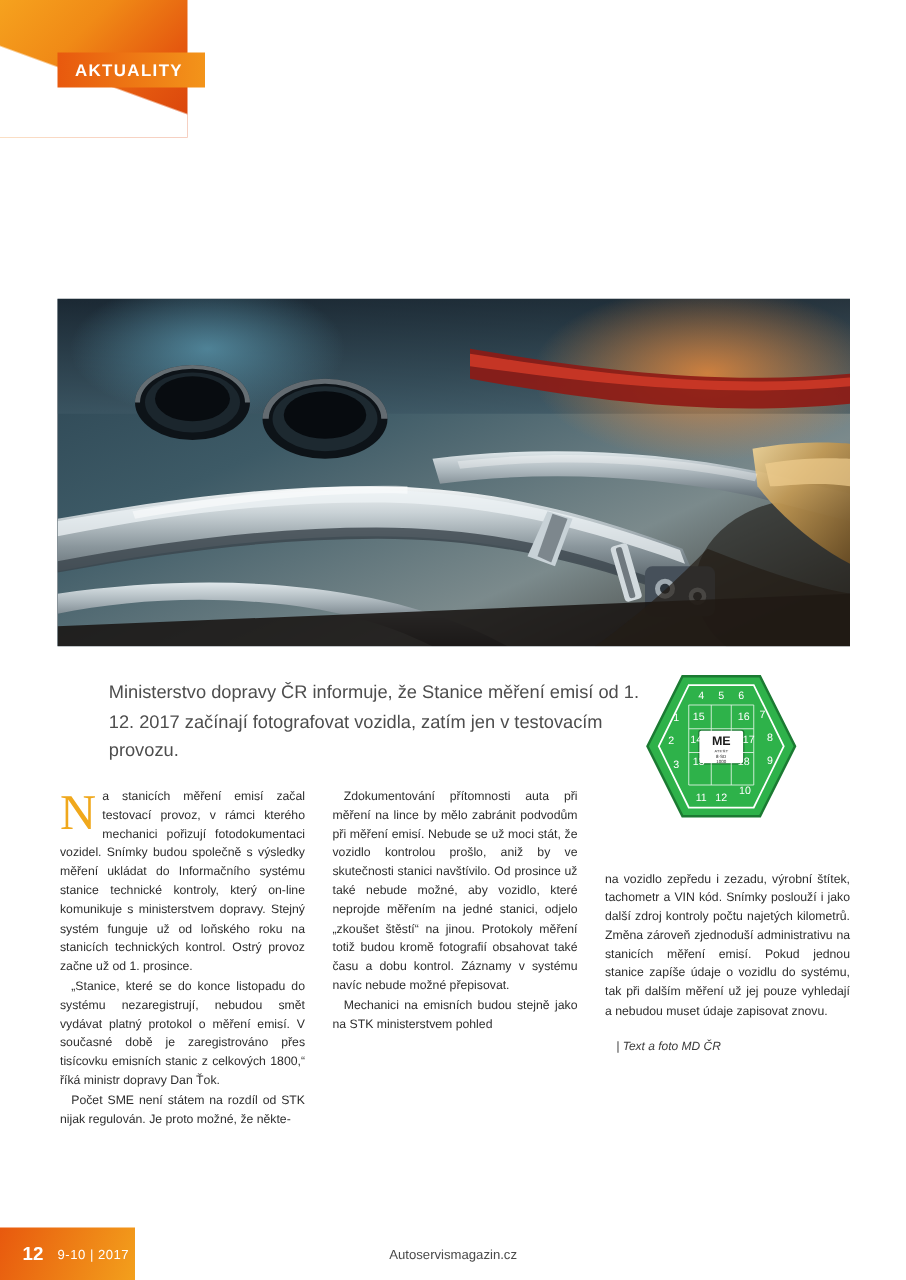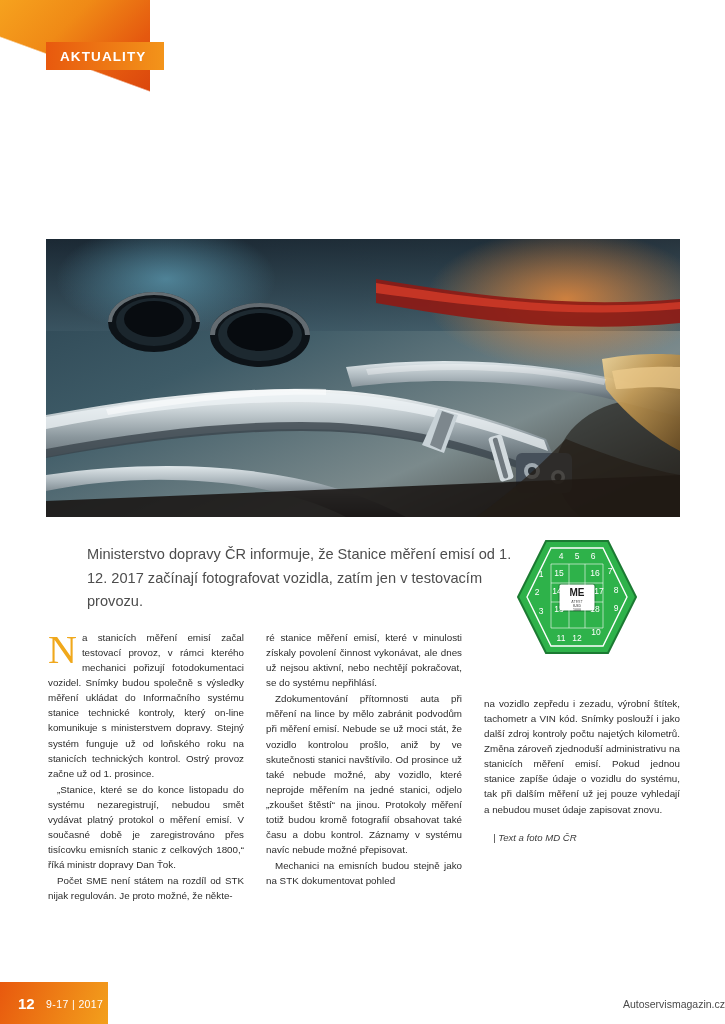--- a/index.html
+++ b/index.html
@@ -169,21 +169,21 @@
     position: absolute;
     left: 46px; bottom: 14px;
     color: #ffffff;
     font-size: 10.5px;
     letter-spacing: 0.4px;
   }
   .site {
     position: absolute;
     left: 0; bottom: 14px;
     width: 725px;
-    text-align: right;
+    text-align: center;
     font-size: 10.5px;
     color: #4a4a4a;
   }
 </style>
 </head>
 <body>
 
 <div class="page">
 
   <div class="corner-gradient"></div>
@@ -346,31 +346,30 @@
   </div>
 
   <div class="cols">
     <div class="col col-1">
       <p class="first"><span class="dropcap">N</span><span>a stanicích měření emisí začal testovací provoz, v rámci kterého mechanici pořizují fotodokumentaci vozidel. Snímky budou společně s výsledky měření ukládat do Informačního systému stanice technické kontroly, který on-line komunikuje s ministerstvem dopravy. Stejný systém funguje už od loňského roku na stanicích technických kontrol. Ostrý provoz začne už od 1. prosince.</span></p>
       <p>„Stanice, které se do konce listopadu do systému nezaregistrují, nebudou smět vydávat platný protokol o měření emisí. V současné době je zaregistrováno přes tisícovku emisních stanic z celkových 1800,“ říká ministr dopravy Dan Ťok.</p>
       <p>Počet SME není státem na rozdíl od STK nijak regulován. Je proto možné, že někte-</p>
     </div>
 
     <div class="col col-2">
-      <p class="noindent">ré stanice měření emisí, které v minulosti získaly povolení činnost vykonávat, ale dnes už nejsou aktivní, nebo nechtějí pokračovat, se do systému nepřihlásí.</p>
       <p>Zdokumentování přítomnosti auta při měření na lince by mělo zabránit podvodům při měření emisí. Nebude se už moci stát, že vozidlo kontrolou prošlo, aniž by ve skutečnosti stanici navštívilo. Od prosince už také nebude možné, aby vozidlo, které neprojde měřením na jedné stanici, odjelo „zkoušet štěstí“ na jinou. Protokoly měření totiž budou kromě fotografií obsahovat také času a dobu kontrol. Záznamy v systému navíc nebude možné přepisovat.</p>
-      <p>Mechanici na emisních budou stejně jako na STK dokumentovat pohled</p>
+      <p>Mechanici na emisních budou stejně jako na STK ministerstvem pohled</p>
     </div>
 
     <div class="col col-3">
       <p class="noindent">na vozidlo zepředu i zezadu, výrobní štítek, tachometr a VIN kód. Snímky poslouží i jako další zdroj kontroly počtu najetých kilometrů. Změna zároveň zjednoduší administrativu na stanicích měření emisí. Pokud jednou stanice zapíše údaje o vozidlu do systému, tak při dalším měření už jej pouze vyhledají a nebudou muset údaje zapisovat znovu.</p>
       <p class="credit">| Text a foto MD ČR</p>
     </div>
   </div>
 
   <div class="footer-bar">
     <div class="footer-orange"></div>
     <div class="page-num">12</div>
-    <div class="issue">9-17 | 2017</div>
+    <div class="issue">9-10 | 2017</div>
     <div class="site">Autoservismagazin.cz</div>
   </div>
 
 </div>
 
 </body></html>

